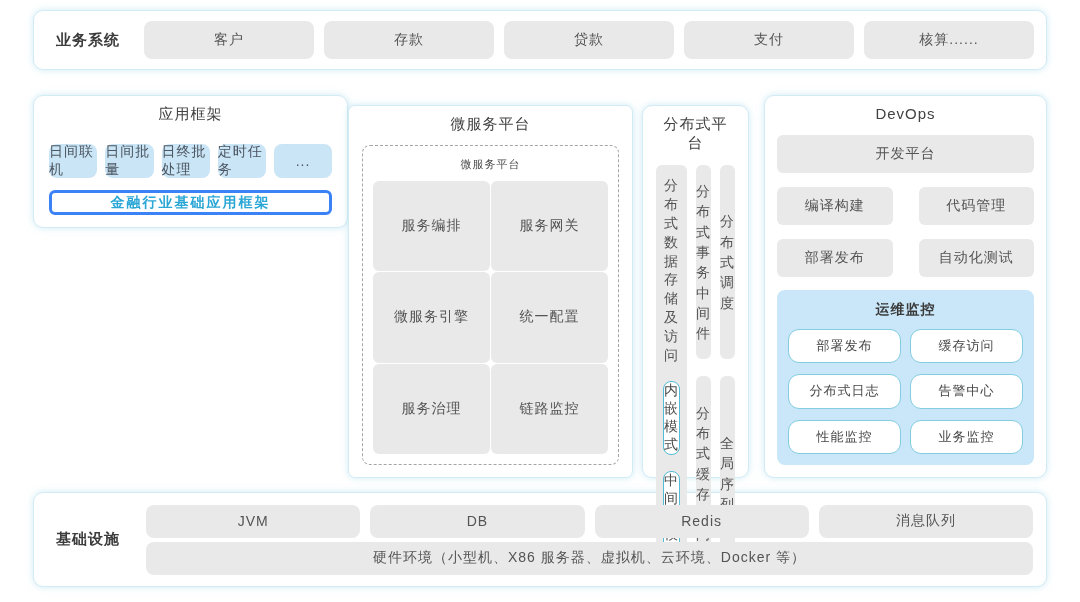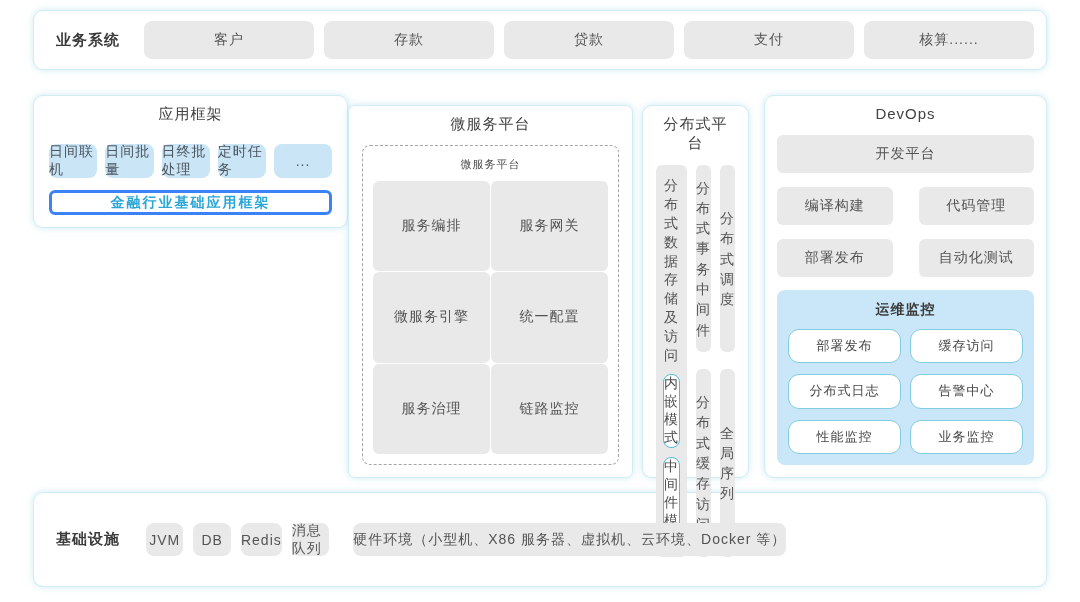--- a/index.html
+++ b/index.html
@@ -77,21 +77,21 @@
   .micro-sub { text-align: center; font-size: 11px; color: #4a4a4a; margin: 4px 0 9px; letter-spacing: 1px; }
   .micro-grid { flex: 1; display: grid; grid-template-columns: 1fr 1fr; gap: 1px; }
   .micro-grid .chip-gray { border-radius: 6px; }
 
   
   .dist { flex: 1; padding: 9px 13px 12px; display: flex; flex-direction: column; }
   .dist-grid { flex: 1; margin-top: 12px; display: grid; grid-template-columns: 1fr 1fr 1fr; gap: 9px; }
   .dist-store { background: #e9e9ea; border-radius: 6px; padding: 11px 7px 8px; display: flex; flex-direction: column; }
   .dist-store-label { text-align: center; font-size: 14px; color: #545454; white-space: pre-line; line-height: 1.35; letter-spacing: 1px; }
   .mode-box {
-    margin-top: 9px; flex: 1;
+    margin-top: 16px; flex: 1;
     background: #ffffff; border: 1px solid #54bcd6; border-radius: 8px;
     display: flex; align-items: center; justify-content: center;
     font-size: 14px; color: #4c4c4c; letter-spacing: 1px;
   }
   .dist-col { display: flex; flex-direction: column; gap: 17px; }
   .dist-cell {
     flex: 1; background: #e9e9ea; border-radius: 6px;
     display: flex; align-items: center; justify-content: center;
     text-align: center; font-size: 14px; color: #545454;
     white-space: pre-line; line-height: 1.45; letter-spacing: 1px;
@@ -111,21 +111,21 @@
   .monitor-title { text-align: center; font-size: 14px; font-weight: bold; color: #3a3a3a; margin-top: 2px; letter-spacing: 1px; }
   .monitor-grid { flex: 1; margin-top: 10px; display: grid; grid-template-columns: 1fr 1fr; gap: 11px 9px; }
   .chip-teal {
     background: #ffffff; border: 1px solid #83cde0; border-radius: 11px;
     display: flex; align-items: center; justify-content: center;
     font-size: 13px; color: #474747; letter-spacing: 1px;
   }
 
   
   .infra { margin-top: 14px; height: 95px; display: flex; align-items: center; gap: 12px; padding: 0 13px 0 8px; }
-  .infra-right { flex: 1; display: flex; flex-direction: row; gap: 24px; }
+  .infra-right { flex: 1; display: flex; flex-direction: column; gap: 4px; }
   .infra-row { display: flex; gap: 10px; }
   .infra-row .chip-gray { flex: 1; height: 33px; }
   .hw-bar { height: 33px; border-radius: 8px; }
 </style>
 </head>
 <body>
 
 <div class="page">
 
   <div class="panel biz">

